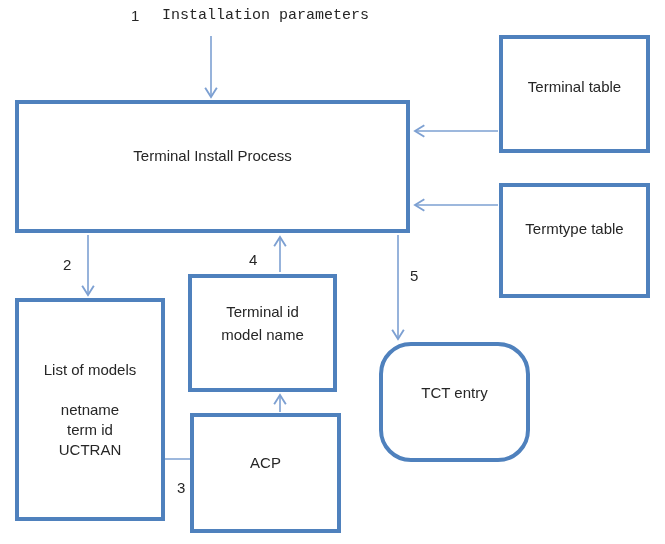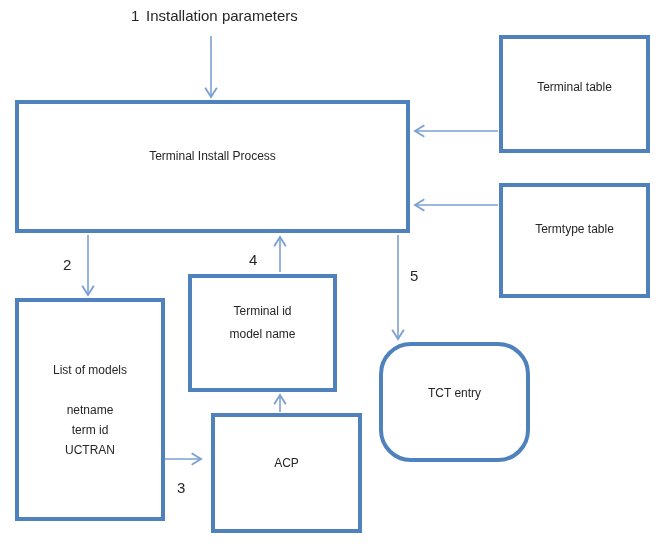--- a/index.html
+++ b/index.html
@@ -28,21 +28,21 @@
   .box {
     position: absolute;
     box-sizing: border-box;
     border: 4px solid var(--border);
     background: #ffffff;
     display: flex;
     flex-direction: column;
     align-items: center;
     justify-content: center;
     text-align: center;
-    font-size: 12px;
+    font-size: 15px;
     line-height: 20px;
   }
   .lbl {
     position: absolute;
     font-size: 15px;
     line-height: 18px;
     white-space: nowrap;
   }
   .mline { min-height: 20px; line-height: 20px; }
   .wline { min-height: 23px; line-height: 23px; }
@@ -62,21 +62,21 @@
     <line x1="498" y1="131" x2="415" y2="131" marker-end="url(#ah)"></line>
     <line x1="498" y1="205" x2="415" y2="205" marker-end="url(#ah)"></line>
     <line x1="88" y1="235" x2="88" y2="295" marker-end="url(#ah)"></line>
     <line x1="165" y1="459" x2="201" y2="459" marker-end="url(#ah)"></line>
     <line x1="280" y1="272" x2="280" y2="237" marker-end="url(#ah)"></line>
     <line x1="280" y1="412" x2="280" y2="395" marker-end="url(#ah)"></line>
     <line x1="398" y1="235" x2="398" y2="339" marker-end="url(#ah)"></line>
   </svg>
 
   <div class="lbl" style="left:131px; top:7px;">1</div>
-  <div class="lbl" style="left:146px; top:7px;">Installation parameters</div>
+  <div class="lbl" style="left:162px; top:7px;font-family:Liberation Mono, monospace;">Installation parameters</div>
   <div class="lbl" style="left:63px; top:256px;">2</div>
   <div class="lbl" style="left:177px; top:479px;">3</div>
   <div class="lbl" style="left:249px; top:251px;">4</div>
   <div class="lbl" style="left:410px; top:267px;">5</div>
 
   <div class="box" style="left:15px; top:100px; width:395px; height:133px; padding-bottom:22px;">
     <span>Terminal Install Process</span>
   </div>
 
   <div class="box" style="left:499px; top:35px; width:151px; height:118px; padding-bottom:14px;">
@@ -93,21 +93,21 @@
     <div class="mline">netname</div>
     <div class="mline">term id</div>
     <div class="mline">UCTRAN</div>
   </div>
 
   <div class="box" style="left:188px; top:274px; width:149px; height:118px; padding-bottom:20px;">
     <div class="wline">Terminal id</div>
     <div class="wline">model name</div>
   </div>
 
-  <div class="box" style="left:211px; top:413px; width:151px; height:120px; padding-bottom:20px;">
+  <div class="box" style="left:190px; top:413px; width:151px; height:120px; padding-bottom:20px;">
     <span>ACP</span>
   </div>
 
   <div class="box" style="left:379px; top:342px; width:151px; height:120px; padding-bottom:18px;border-radius:32px;">
     <span>TCT entry</span>
   </div>
 
 </div>
 
 </body></html>

